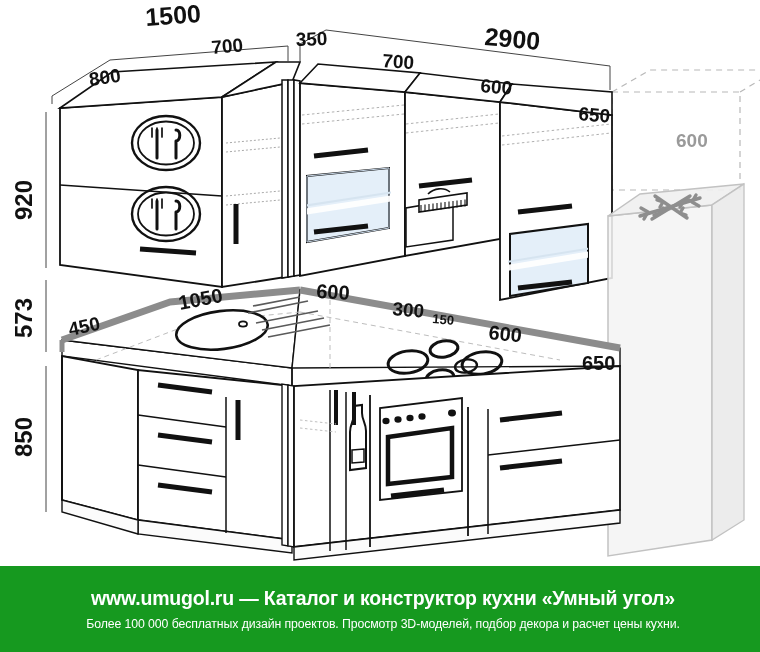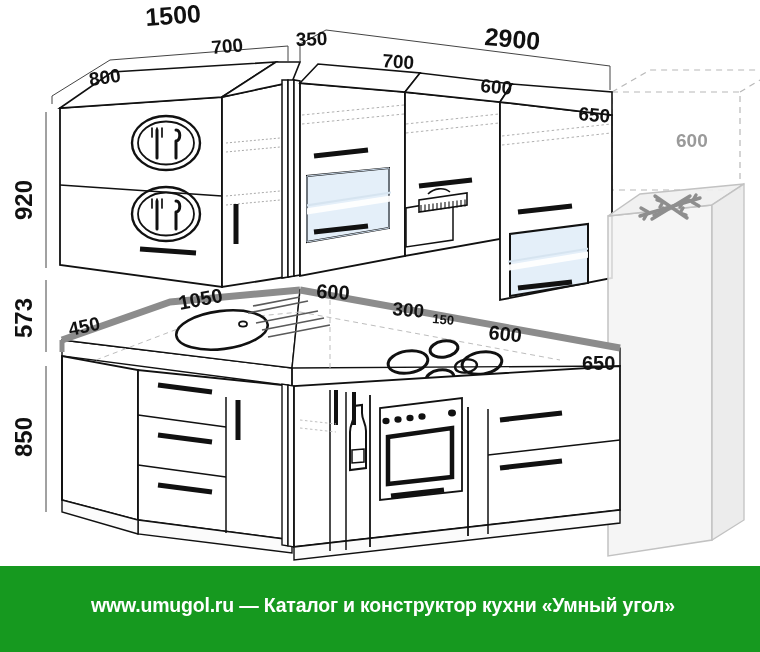--- a/index.html
+++ b/index.html
@@ -377,15 +377,16 @@
       <text class="dim-label" x="392" y="315" font-size="19" transform="rotate(5 392 315)">300</text>
       <text class="dim-label" x="432" y="323" font-size="13" transform="rotate(5 432 323)">150</text>
       <text class="dim-label" x="488" y="339" font-size="20" transform="rotate(6 488 339)">600</text>
       <text class="dim-label" x="582" y="370" font-size="20" fill="#555555">650</text>
     </g>
 
   </svg>
 
   <div id="footer-banner">
     <div id="footer-line1">www.umugol.ru — Каталог и конструктор кухни «Умный угол»</div>
+    <div id="footer-line2">Более 100 000 бесплатных дизайн проектов. Просмотр 3D-моделей, подбор декора и расчет цены кухни.</div>
   </div>
 
 </div>
 
 </body></html>

